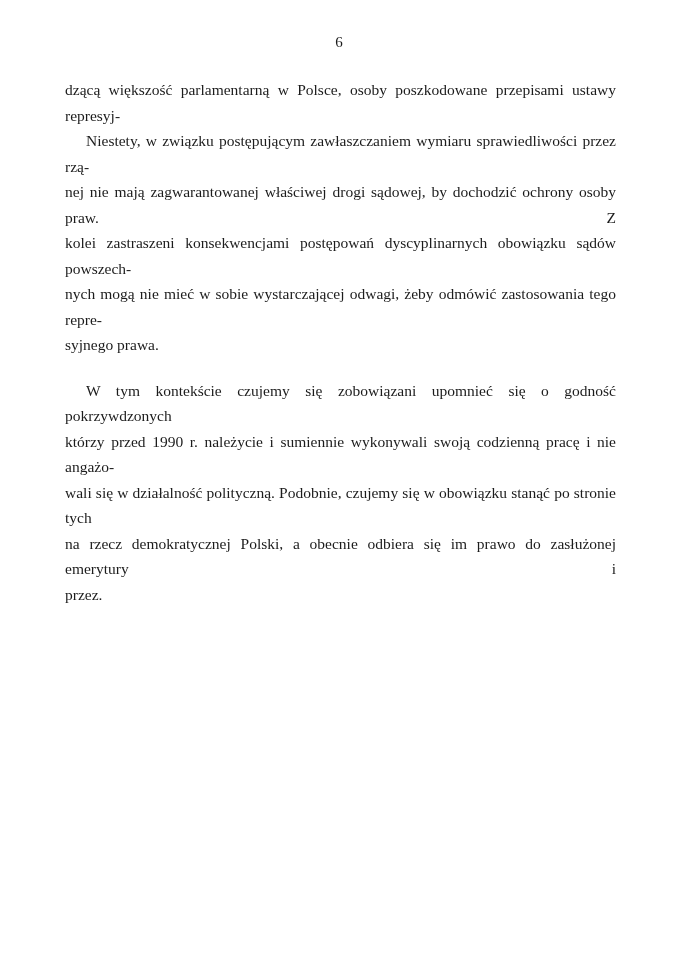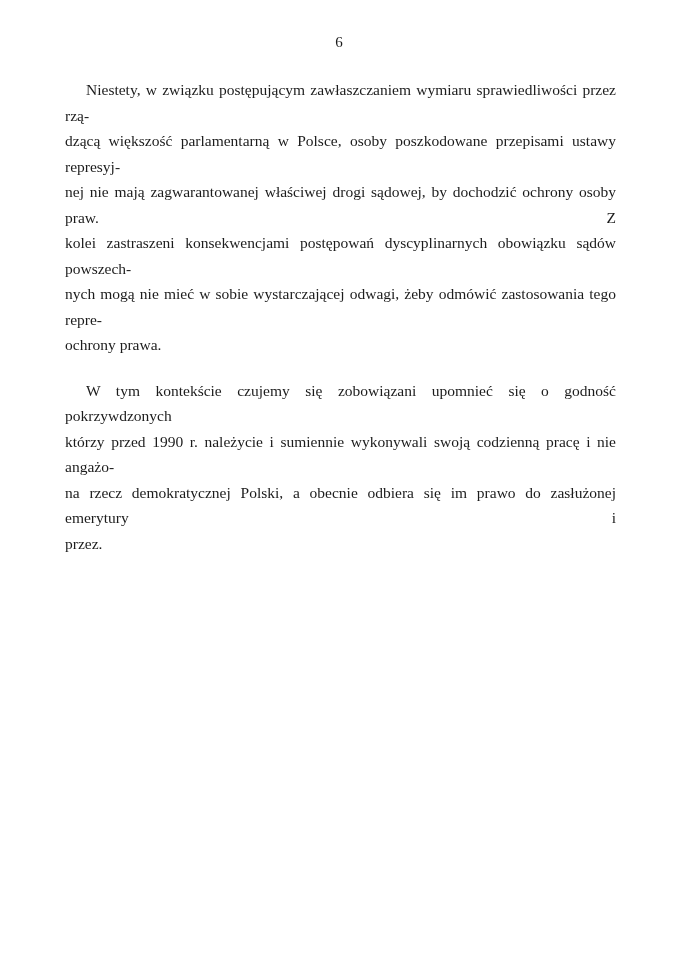--- a/index.html
+++ b/index.html
@@ -51,27 +51,28 @@
     text-indent: 21px;
   }
 </style>
 </head>
 <body>
 
 <div class="page">
   <div class="page-number">6</div>
   <div class="content">
     <div class="para">
+      <div class="line justify">dzącą większość parlamentarną w Polsce, osoby poszkodowane przepisami ustawy represyj-</div>
       <div class="line justify first">Niestety, w związku postępującym zawłaszczaniem wymiaru sprawiedliwości przez rzą-</div>
-      <div class="line justify">dzącą większość parlamentarną w Polsce, osoby poszkodowane przepisami ustawy represyj-</div>
       <div class="line justify">nej nie mają zagwarantowanej właściwej drogi sądowej, by dochodzić ochrony osoby praw. Z</div>
       <div class="line justify">kolei zastraszeni konsekwencjami postępowań dyscyplinarnych obowiązku sądów powszech-</div>
       <div class="line justify">nych mogą nie mieć w sobie wystarczającej odwagi, żeby odmówić zastosowania tego repre-</div>
-      <div class="line">ochrony prawa.</div>
+      <div class="line">syjnego prawa.</div>
     </div>
     <div class="para">
       <div class="line justify first">W tym kontekście czujemy się zobowiązani upomnieć się o godność pokrzywdzonych</div>
       <div class="line justify">którzy przed 1990 r. należycie i sumiennie wykonywali swoją codzienną pracę i nie angażo-</div>
+      <div class="line justify">wali się w działalność polityczną. Podobnie, czujemy się w obowiązku stanąć po stronie tych</div>
       <div class="line justify">na rzecz demokratycznej Polski, a obecnie odbiera się im prawo do zasłużonej emerytury i</div>
       <div class="line">przez.</div>
     </div>
   </div>
 </div>
 
 </body></html>

